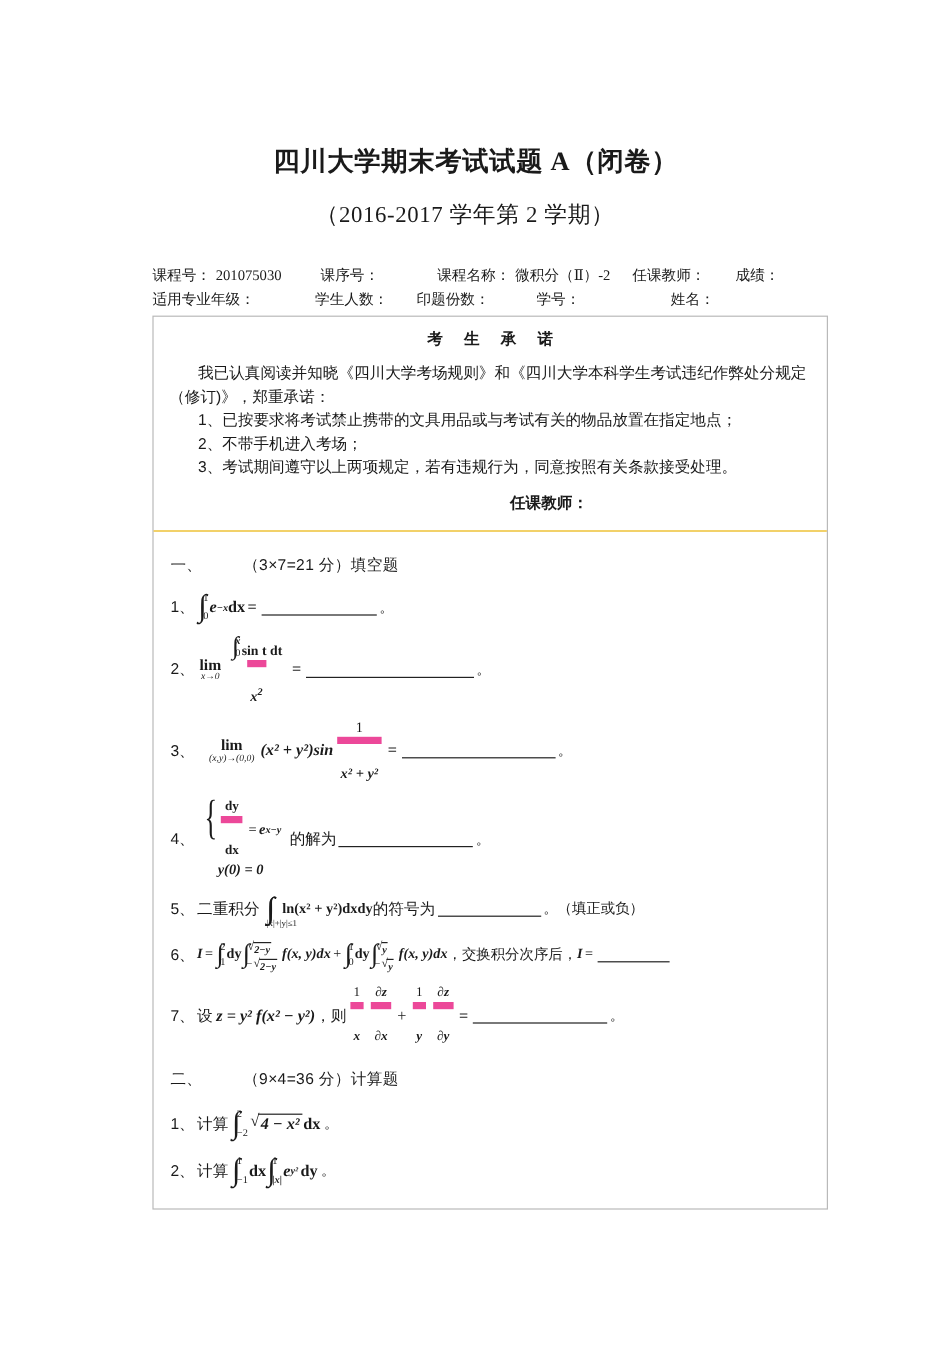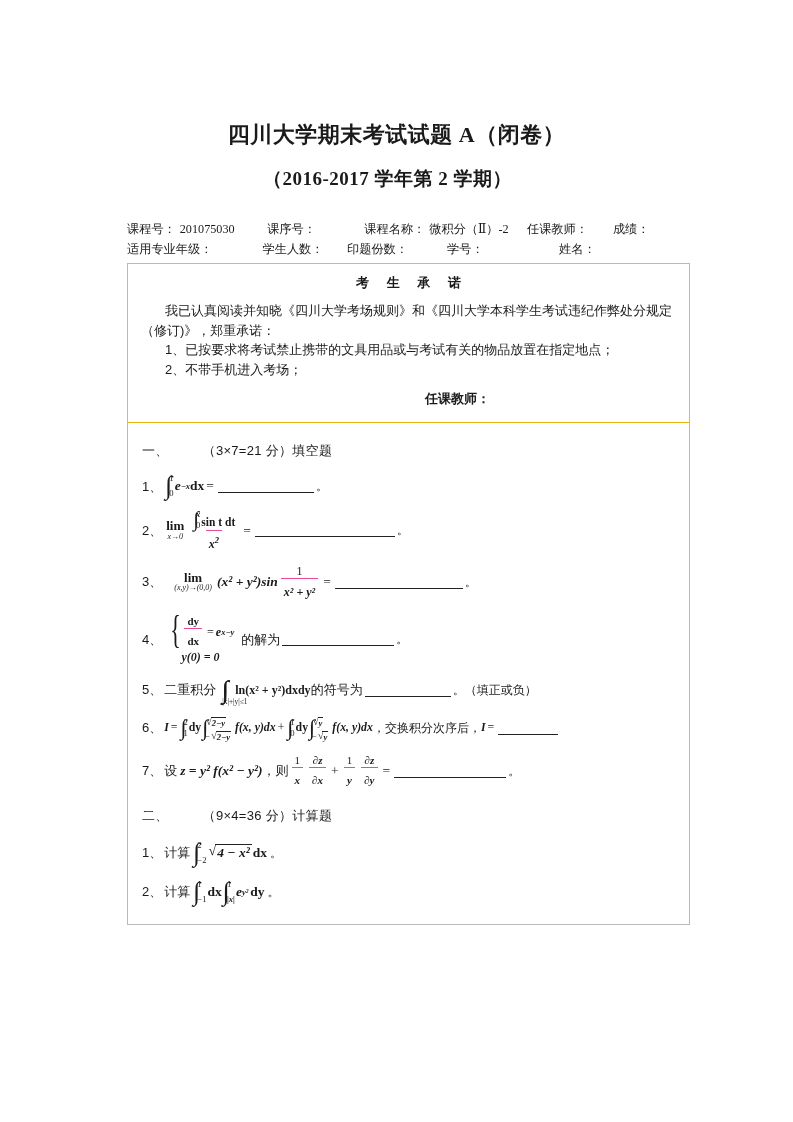--- a/index.html
+++ b/index.html
@@ -31,21 +31,21 @@
   }
   .doc-title {
     font-size: 22px;
     font-weight: bold;
     letter-spacing: 0.5px;
     line-height: 1.2;
     margin: 0;
   }
   .doc-subtitle {
     font-size: 19px;
-    font-weight: bold;
+    font-weight: normal;
     margin: 18px 18px 0 0;
     letter-spacing: 0.5px;
   }
 
   
   .meta {
     margin: 27px 0 0 0;
     padding: 0 124px 0 127px;
     font-size: 12.2px;
     line-height: 20px;
@@ -197,21 +197,21 @@
 
   .frac {
     display: inline-flex;
     flex-direction: column;
     align-items: center;
     vertical-align: middle;
     margin: 0 3px;
     line-height: 1.05;
   }
   .frac .num { font-size: 12px; padding: 0 3px 1px 3px; }
-  .frac .den { font-size: 12px; padding: 7px 3px 0 3px; border-top: 1px solid #ec4899; }
+  .frac .den { font-size: 12px; padding: 18px 3px 0 3px; border-top: 6px solid #ec4899; }
   .frac.small .num, .frac.small .den { font-size: 11px; }
 
   .sup { font-size: 8.5px; vertical-align: super; line-height: 0; }
 
   .limop {
     display: inline-flex;
     flex-direction: column;
     align-items: center;
     margin: 0 2px;
     line-height: 1.05;
@@ -294,20 +294,21 @@
   </div>
 
   <div class="frame">
 
     <div class="pledge">
       <div class="pledge-title cn">考 生 承 诺</div>
       <div class="pledge-body cn">
         <p class="pledge-para">我已认真阅读并知晓《四川大学考场规则》和《四川大学本科学生考试违纪作弊处分规定（修订)》，郑重承诺：</p>
         <p class="pledge-item">1、已按要求将考试禁止携带的文具用品或与考试有关的物品放置在指定地点；</p>
         <p class="pledge-item">2、不带手机进入考场；</p>
+        <p class="pledge-item">3、考试期间遵守以上两项规定，若有违规行为，同意按照有关条款接受处理。</p>
       </div>
       <div class="pledge-sign cn">任课教师：</div>
     </div>
 
     <div class="qbody">
 
       <div class="sec-head cn">
         <span class="sec-num">一、</span><span>（3×7=21 分）填空题</span>
       </div>
 

